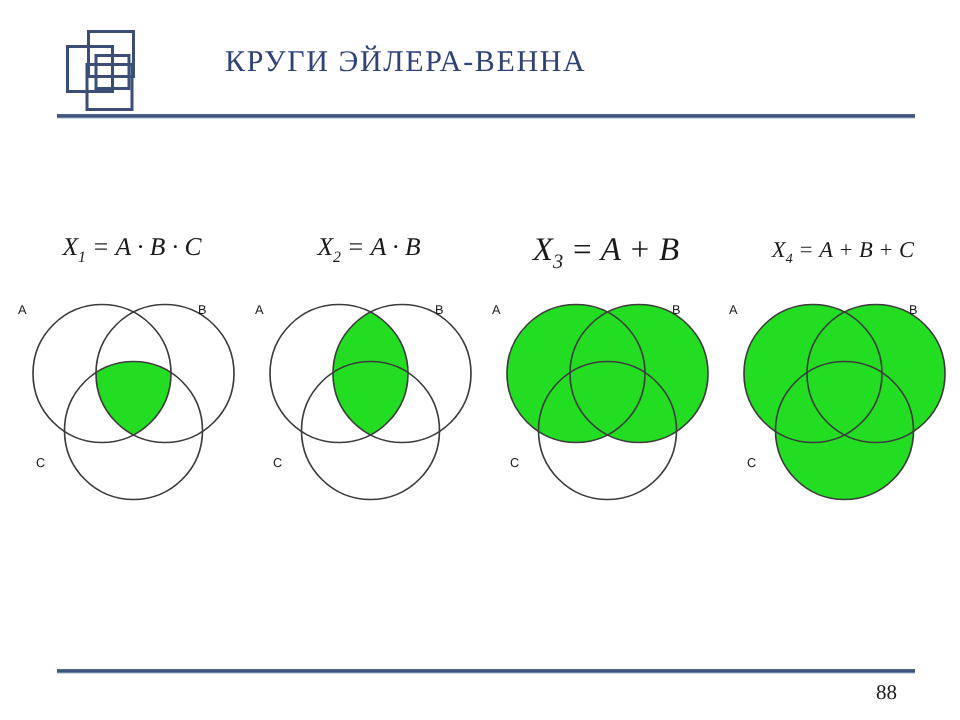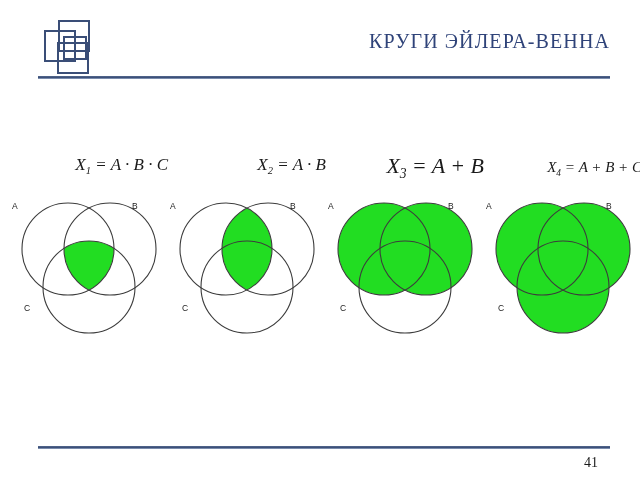--- a/index.html
+++ b/index.html
@@ -23,21 +23,21 @@
   }
   #logo {
     position: absolute;
     left: 42px; top: 18px;
     width: 60px; height: 58px;
   }
   #page-title {
     position: absolute;
     left: 150px; top: 30px;
     width: 460px;
-    text-align: right;
+    text-align: left;
     font-family: "Liberation Serif", serif;
     font-size: 20px;
     letter-spacing: 1.1px;
     color: #2f4379;
     white-space: nowrap;
   }
   #header-rule {
     position: absolute;
     left: 38px; top: 76px;
     width: 572px; height: 3px;
@@ -55,21 +55,21 @@
   #panel-1 { left: 8px; }
   #panel-2 { left: 166px; }
   #panel-3 { left: 324px; }
   #panel-4 { left: 482px; }
 
   .formula {
     position: absolute;
     top: 0;
     left: 0;
     width: 160px;
-    text-align: right;
+    text-align: center;
     font-family: "Liberation Serif", serif;
     font-style: italic;
     font-size: 17px;
     color: #1a1a1a;
     white-space: nowrap;
   }
   #panel-3 .formula { font-size: 22px; top: -2px; }
   #panel-4 .formula { font-size: 15px; top: 4px; }
   .formula sub {
     font-size: 0.62em;
@@ -224,13 +224,13 @@
     <circle class="circle-outline" cx="60" cy="60" r="46"></circle>
     <circle class="circle-outline" cx="102" cy="60" r="46"></circle>
     <circle class="circle-outline" cx="81" cy="98" r="46"></circle>
     <text class="venn-label" x="4" y="20">A</text>
     <text class="venn-label" x="124" y="20">B</text>
     <text class="venn-label" x="16" y="122">C</text>
   </svg>
 </div>
 
 <div id="footer-rule"></div>
-<div id="slide-number">41</div>
+<div id="slide-number">88</div>
 
 </body></html>

